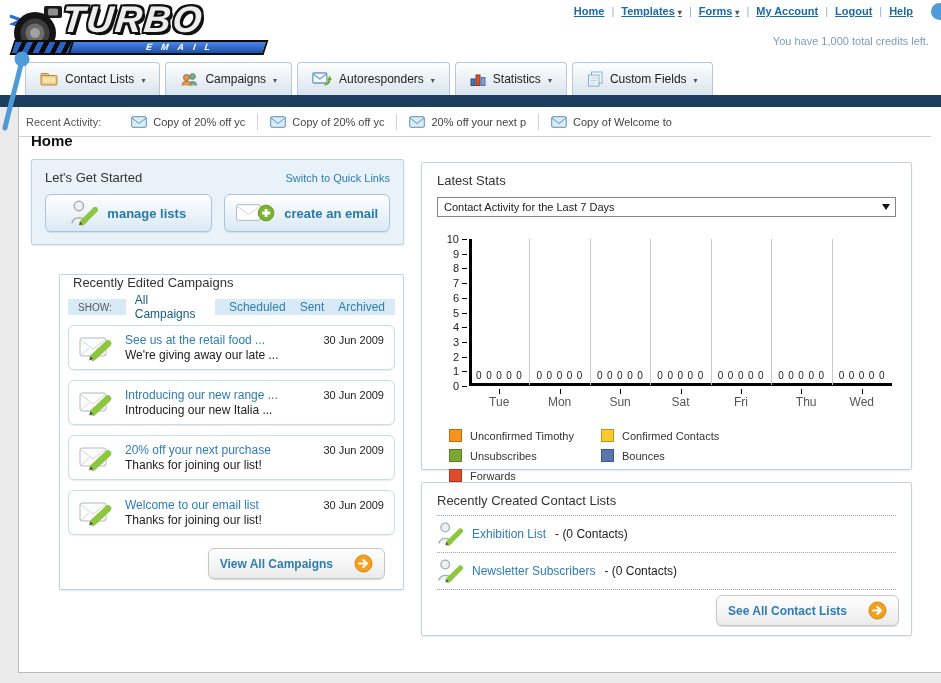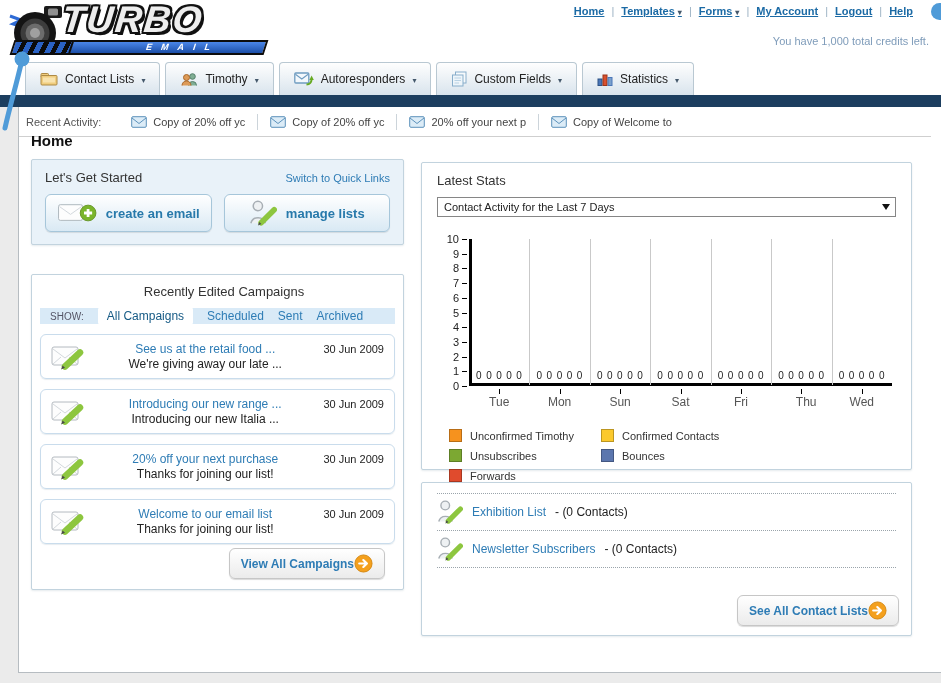--- a/index.html
+++ b/index.html
@@ -41,50 +41,50 @@
 
   
   .activity { position:absolute; top:4px; left:7px; right:10px; height:22px; display:flex; align-items:center; font-size:11px; color:#555; }
   .activity .alabel { margin-right:18px; }
   .act-item { display:inline-flex; align-items:center; gap:6px; color:#444; cursor:pointer; padding:0 12px; }
   .asep { width:1px; height:16px; background:#ccd4da; }
   .rule { position:absolute; top:29px; left:0; right:10px; border-top:1px solid #cfcfcf; }
 
   .page-title { position:absolute; top:25px; left:12px; font-size:15px; font-weight:bold; color:#111; }
 
-  .col-left  { position:absolute; left:12px;  top:52px; width:373px;text-align:center; }
+  .col-left  { position:absolute; left:12px;  top:52px; width:373px; }
   .col-right { position:absolute; left:402px; top:55px; width:491px; }
 
   .panel { border:1px solid #c2d3de; border-radius:2px; background:#fff; box-shadow:0 1px 2px rgba(40,80,110,.12); }
   .panel-title { font-size:13px; color:#333; }
 
   
   .gs { height:86px; background:#e9f2f9; padding:10px 13px; margin-bottom:29px; }
   .gs-head { display:flex; justify-content:space-between; align-items:baseline; margin-bottom:9px; }
   .gs-link { font-size:11px; color:#2e7cb5; cursor:pointer; }
   .gs-btns { display:flex; gap:12px; }
   .big-btn { flex:1; height:38px; display:flex; align-items:center; justify-content:center; gap:9px;
     background:linear-gradient(180deg,#ffffff,#d9e9f4); border:1px solid #a6c6da; border-radius:6px;
     font-size:13px; font-weight:bold; color:#2779ab; cursor:pointer; box-shadow:0 1px 1px rgba(0,0,0,.1); }
 
   
-  .camp { height:316px; position:relative; padding-top:9px; }
+  .camp { height:316px; position:relative; padding-top:0;margin-left:28px; }
   .camp .panel-title { margin:0 0 9px 13px; }
   .show-bar { margin:0 8px; height:16px; background:#d9eaf7; display:flex; align-items:center; gap:14px; padding:0 10px; font-size:11px; }
   .show-label { color:#556; font-size:10px; }
   .filter { color:#2e7cb5; font-size:12px; cursor:pointer; }
   .filter.sel { background:#fff; color:#155a85; padding:2px 9px; border-radius:3px; }
   .camp-row { margin:10px 8px 0 8px; height:45px; border:1px solid #c9dcec; border-radius:6px; display:flex; align-items:center;
     padding:0 10px; gap:10px; box-shadow:0 1px 1px rgba(120,150,170,.18); }
   .camp-text { flex:1; line-height:15px; }
   .camp-title { font-size:12px; color:#2e7cb5; cursor:pointer; }
   .camp-sub { font-size:12px; color:#222; }
   .camp-date { font-size:11px; color:#222; align-self:flex-start; margin-top:8px; }
   .view-all { position:absolute; right:18px; bottom:10px; }
-  .pill-btn { display:inline-flex; align-items:center; gap:0; padding:5px 11px; border:1px solid #c6c6c6; border-radius:6px;
+  .pill-btn { display:inline-flex; align-items:center; gap:21px; padding:5px 11px; border:1px solid #c6c6c6; border-radius:6px;
     background:linear-gradient(180deg,#ffffff,#ebebeb); font-size:12px; font-weight:bold; color:#2e7cb5; cursor:pointer;
     box-shadow:0 1px 1px rgba(0,0,0,.15); }
 
   
   .stats { height:308px; padding:10px 15px; margin-bottom:12px; }
   .stats .panel-title { margin-bottom:9px; }
   .fake-select { height:20px; border:1px solid #868686; background:#fff; display:flex; align-items:center; font-size:11px; color:#222;
     padding-left:6px; cursor:pointer; position:relative; }
   .fake-select .arrow { position:absolute; right:5px; top:6px; width:0; height:0; border-left:4px solid transparent; border-right:4px solid transparent; border-top:6px solid #111; }
   .chart-wrap { position:relative; margin-top:22px; height:176px; }
@@ -233,42 +233,42 @@
       <svg class="i" width="18" height="14">
           <use href="#s-folder"></use>
         </svg>
       <span>Contact Lists</span>
         <span class="caret"></span>
     </div>
     <div class="tab">
       <svg class="i" width="18" height="14">
           <use href="#s-contacts"></use>
         </svg>
-      <span>Timothy</span>
+      <span>Campaigns</span>
         <span class="caret"></span>
     </div>
     <div class="tab">
       <svg class="i" width="20" height="14">
           <use href="#s-env-arrow"></use>
         </svg>
       <span>Autoresponders</span>
         <span class="caret"></span>
     </div>
     <div class="tab">
+      <svg class="i" width="16" height="14">
+          <use href="#s-bars"></use>
+        </svg>
+      <span>Statistics</span>
+        <span class="caret"></span>
+    </div>
+    <div class="tab">
       <svg class="i" width="16" height="16">
           <use href="#s-pages"></use>
         </svg>
       <span>Custom Fields</span>
-        <span class="caret"></span>
-    </div>
-    <div class="tab">
-      <svg class="i" width="16" height="14">
-          <use href="#s-bars"></use>
-        </svg>
-      <span>Statistics</span>
         <span class="caret"></span>
     </div>
   </div>
   <div class="navy-bar"></div>
 
   <div class="sheet">
 
     <div class="activity">
       <span class="alabel">Recent Activity:</span>
       <span class="act-item">
@@ -305,30 +305,30 @@
 
     <div class="col-left">
 
       <div class="panel gs">
         <div class="gs-head">
           <span class="panel-title">Let's Get Started</span>
           <span class="gs-link">Switch to Quick Links</span>
         </div>
         <div class="gs-btns">
           <div class="big-btn">
+            <svg class="i" width="28" height="28">
+                <use href="#s-person-pencil"></use>
+              </svg>
+            <span>manage lists</span>
+          </div>
+          <div class="big-btn">
             <svg class="i" width="40" height="24">
                 <use href="#s-env-plus"></use>
               </svg>
             <span>create an email</span>
-          </div>
-          <div class="big-btn">
-            <svg class="i" width="28" height="28">
-                <use href="#s-person-pencil"></use>
-              </svg>
-            <span>manage lists</span>
           </div>
         </div>
       </div>
 
       <div class="panel camp">
         <div class="panel-title">Recently Edited Campaigns</div>
         <div class="show-bar">
           <span class="show-label">SHOW:</span>
           <span class="filter sel">All Campaigns</span>
           <span class="filter">Scheduled</span>
@@ -494,20 +494,21 @@
             <span class="leg-label">Bounces</span>
           </div>
           <div class="leg-item">
             <span class="swatch" style="background-color: rgb(224, 75, 45);"></span>
             <span class="leg-label">Forwards</span>
           </div>
         </div>
       </div>
 
       <div class="panel cl">
+        <div class="panel-title">Recently Created Contact Lists</div>
         <div class="cl-row">
           <svg class="i" width="26" height="26">
               <use href="#s-person-pencil"></use>
             </svg>
           <span class="cl-name">Exhibition List</span>
           <span>- (0 Contacts)</span>
         </div>
         <div class="cl-row" style="border-bottom:1px dotted #9aa4ab;">
           <svg class="i" width="26" height="26">
               <use href="#s-person-pencil"></use>

